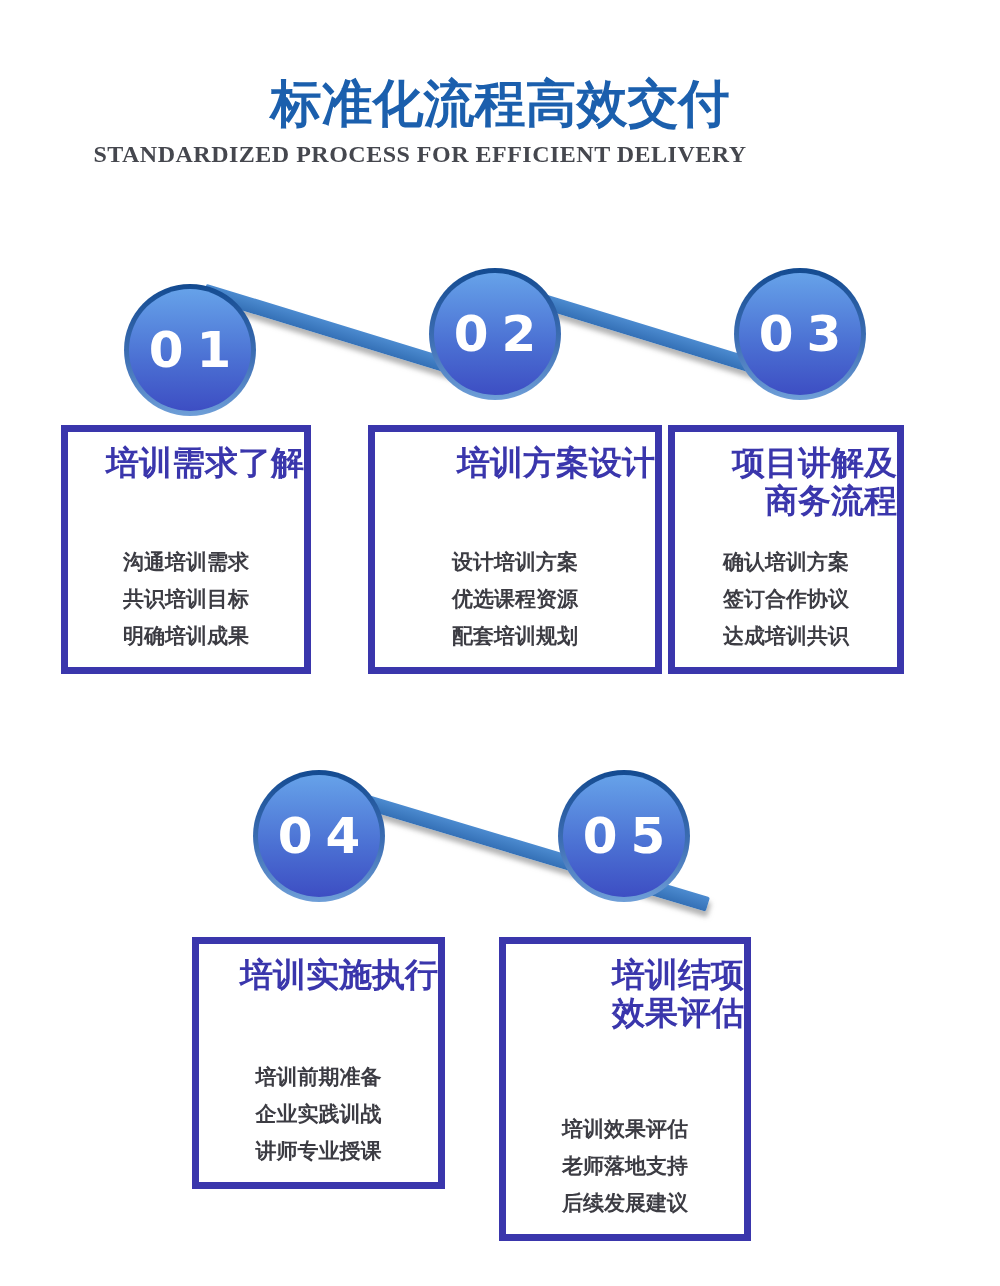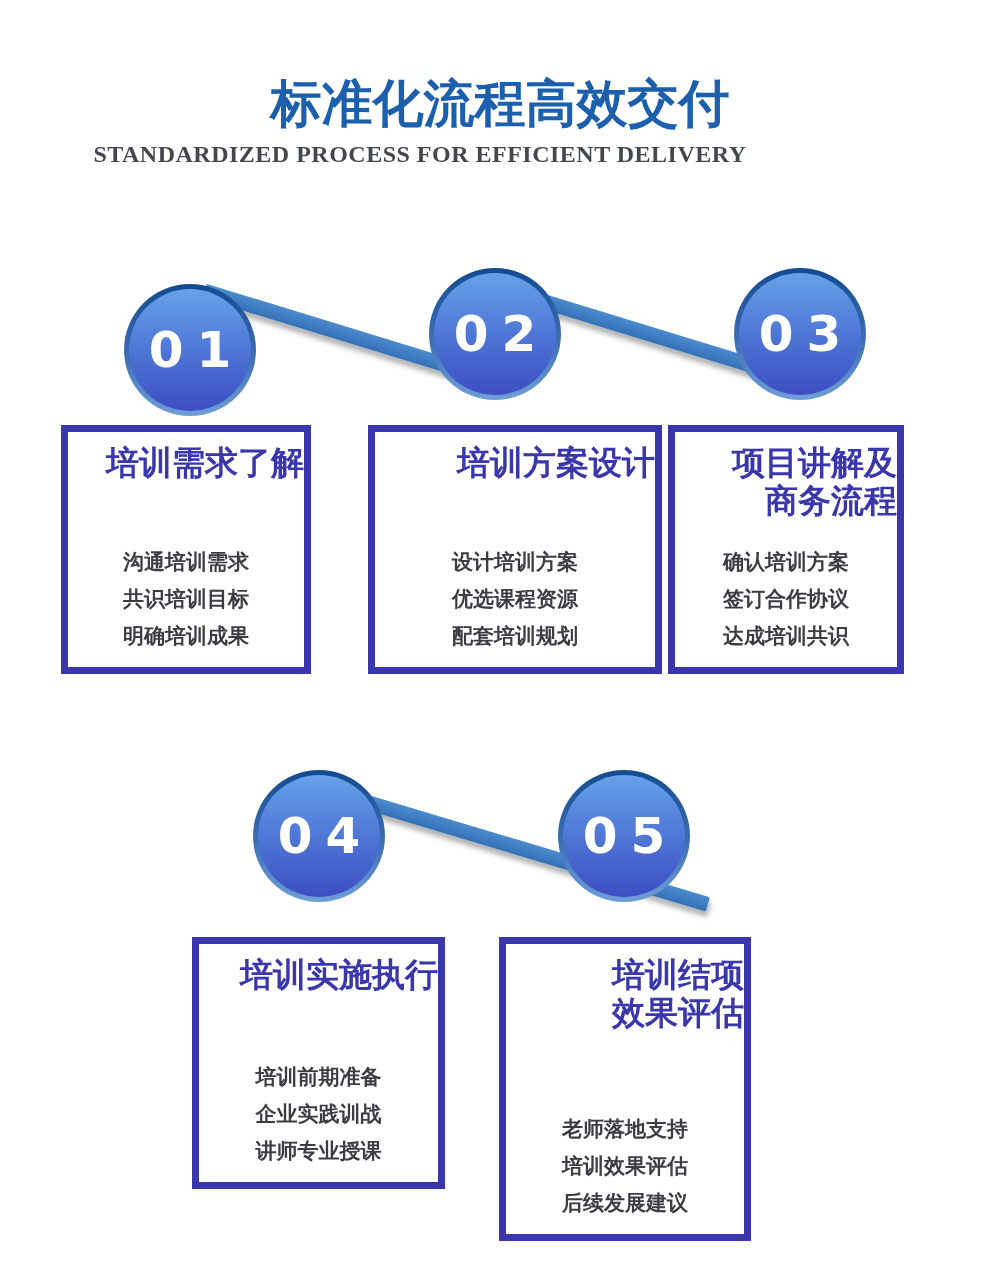--- a/index.html
+++ b/index.html
@@ -160,19 +160,19 @@
       <div>讲师专业授课</div>
     </div>
   </div>
 
   <div class="card card-5">
     <div class="card-title">
       <div>培训结项</div>
       <div>效果评估</div>
     </div>
     <div class="card-items">
+      <div>培训效果评估</div>
       <div>老师落地支持</div>
-      <div>培训效果评估</div>
       <div>后续发展建议</div>
     </div>
   </div>
 
 </div>
 
 </body></html>

